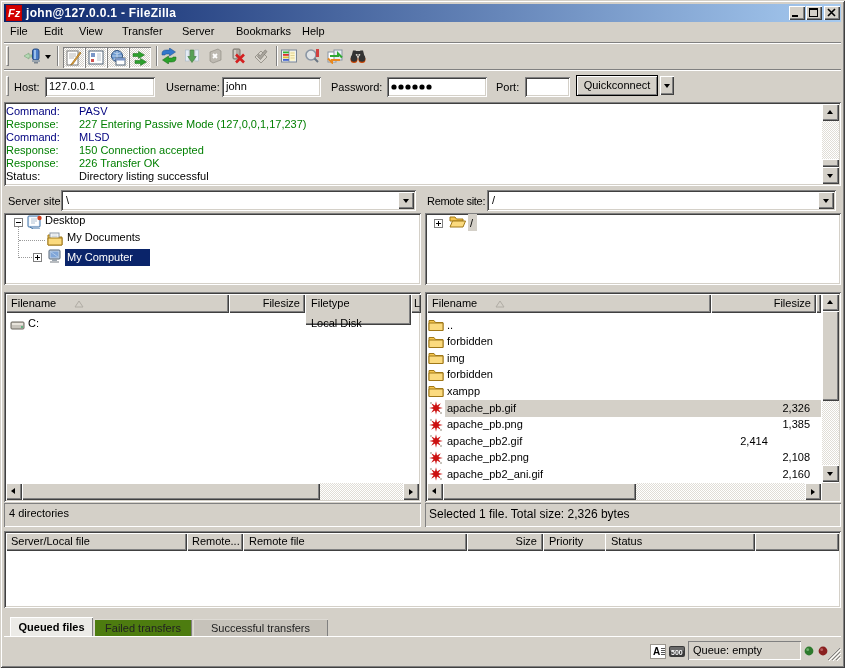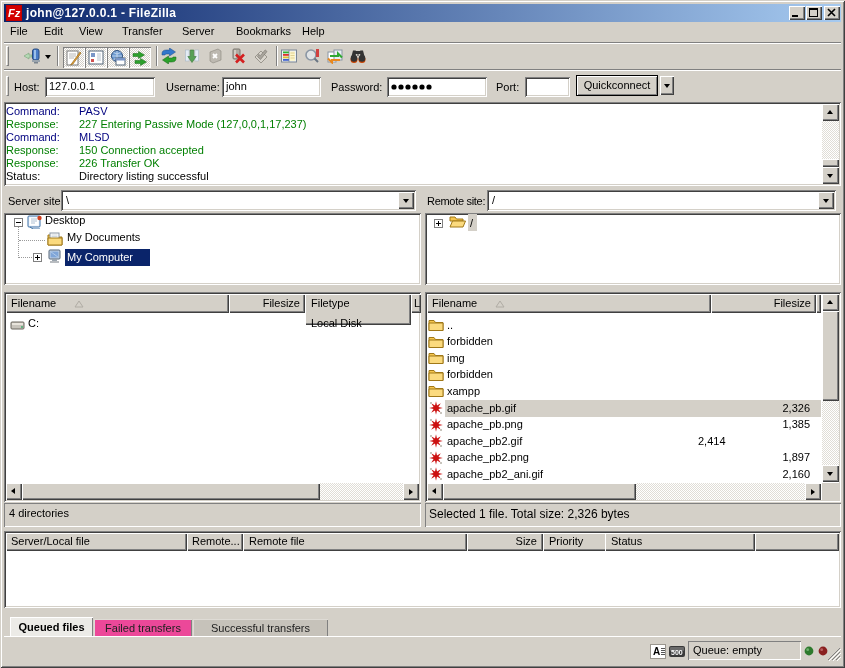--- a/index.html
+++ b/index.html
@@ -356,29 +356,29 @@
     </svg>
 <div class="t" style="left:447px;top:418.1px">apache_pb.png</div>
 <div class="t" style="left:698px;top:418.1px;width:112px;text-align:right">1,385</div>
 <svg class="abs" style="left:428px;top:433.2px" width="16" height="16">
       <polygon points="8.0,1.2 9.0,5.6 12.8,3.2 10.4,7.0 14.8,8.0 10.4,9.0 12.8,12.8 9.0,10.4 8.0,14.8 7.0,10.4 3.2,12.8 5.6,9.0 1.2,8.0 5.6,7.0 3.2,3.2 7.0,5.6" fill="#cc1111"></polygon>
       <circle cx="8" cy="8" r="2.2" fill="#cc1111"></circle>
       <rect x="2" y="2" width="2" height="2" fill="#c8c4bc"></rect>
       <rect x="12" y="12" width="2" height="2" fill="#c8c4bc"></rect>
     </svg>
 <div class="t" style="left:447px;top:434.7px">apache_pb2.gif</div>
-<div class="t" style="left:698px;top:434.7px;width:112px;text-align:left">2,414</div>
+<div class="t" style="left:698px;top:434.7px;width:112px;text-align:center">2,414</div>
 <svg class="abs" style="left:428px;top:449.8px" width="16" height="16">
       <polygon points="8.0,1.2 9.0,5.6 12.8,3.2 10.4,7.0 14.8,8.0 10.4,9.0 12.8,12.8 9.0,10.4 8.0,14.8 7.0,10.4 3.2,12.8 5.6,9.0 1.2,8.0 5.6,7.0 3.2,3.2 7.0,5.6" fill="#cc1111"></polygon>
       <circle cx="8" cy="8" r="2.2" fill="#cc1111"></circle>
       <rect x="2" y="2" width="2" height="2" fill="#c8c4bc"></rect>
       <rect x="12" y="12" width="2" height="2" fill="#c8c4bc"></rect>
     </svg>
 <div class="t" style="left:447px;top:451.3px">apache_pb2.png</div>
-<div class="t" style="left:698px;top:451.3px;width:112px;text-align:right">1,897</div>
+<div class="t" style="left:698px;top:451.3px;width:112px;text-align:right">2,108</div>
 <svg class="abs" style="left:428px;top:466.4px" width="16" height="16">
       <polygon points="8.0,1.2 9.0,5.6 12.8,3.2 10.4,7.0 14.8,8.0 10.4,9.0 12.8,12.8 9.0,10.4 8.0,14.8 7.0,10.4 3.2,12.8 5.6,9.0 1.2,8.0 5.6,7.0 3.2,3.2 7.0,5.6" fill="#cc1111"></polygon>
       <circle cx="8" cy="8" r="2.2" fill="#cc1111"></circle>
       <rect x="2" y="2" width="2" height="2" fill="#c8c4bc"></rect>
       <rect x="12" y="12" width="2" height="2" fill="#c8c4bc"></rect>
     </svg>
 <div class="t" style="left:447px;top:467.9px">apache_pb2_ani.gif</div>
 <div class="t" style="left:698px;top:467.9px;width:112px;text-align:right">2,160</div>
 <div class="abs" style="left:822px;top:294px;width:17px;height:188px">
  <div class="abs ltrack" style="left:0;top:0;width:17px;height:188px"></div>
@@ -422,21 +422,21 @@
       <div class="t" style="left:6px;top:2px">Priority</div>
     </div>
 <div class="abs raised" style="left:605px;top:533px;width:150px;height:18px">
       <div class="t" style="left:6px;top:2px">Status</div>
     </div>
 <div class="abs raised" style="left:755px;top:533px;width:84px;height:18px"></div>
 
 <div class="abs" style="left:10px;top:617px;width:83px;height:19px;background:#ecebe7;box-shadow:inset 1px 1px 0 #fff,inset -1px 0 0 #808080">
       <div class="t" style="left:0;top:4px;width:83px;text-align:center;font-weight:bold">Queued files</div>
     </div>
-<div class="abs" style="left:94px;top:619px;width:98px;height:17px;background:#ec4899;box-shadow:inset 1px 1px 0 #dedbd5,inset -1px 0 0 #808080">
+<div class="abs" style="left:94px;top:619px;width:98px;height:17px;background:#4d7c0f;box-shadow:inset 1px 1px 0 #dedbd5,inset -1px 0 0 #808080">
       <div class="t" style="left:0;top:3px;width:98px;text-align:center;color:#222">Failed transfers</div>
     </div>
 <div class="abs" style="left:193px;top:619px;width:135px;height:17px;background:#c6c2ba;box-shadow:inset 1px 1px 0 #dedbd5,inset -1px 0 0 #808080">
       <div class="t" style="left:0;top:3px;width:135px;text-align:center;color:#222">Successful transfers</div>
     </div>
 <div class="abs" style="left:4px;top:636px;width:837px;height:1px;background:#fff"></div>
 
 <div class="abs" style="left:650px;top:644px;width:16px;height:15px;background:#fff;border:1px solid #9a968e">
  <div class="t" style="left:2px;top:1px;font-size:10px;font-weight:bold">A</div>
  <div class="abs" style="left:10px;top:3px;width:4px;height:8px;background-image:repeating-linear-gradient(#555 0 1px,#fff 1px 2px)"></div>

